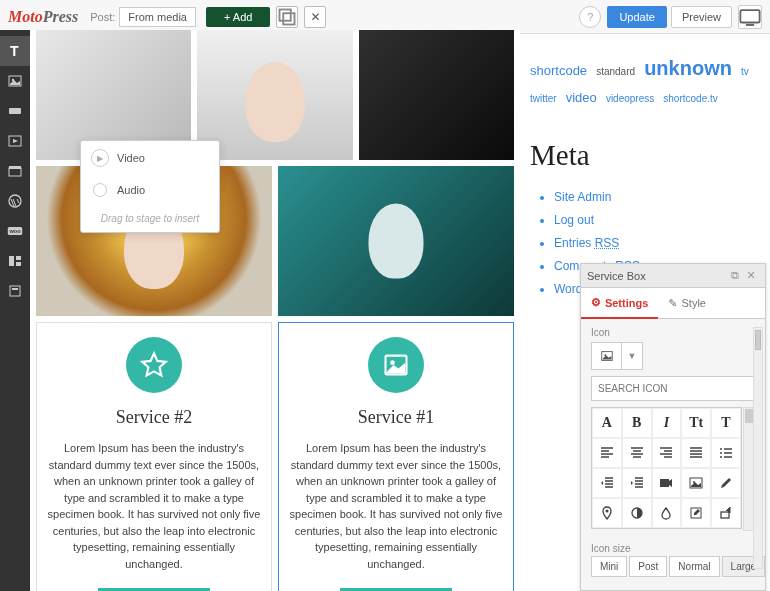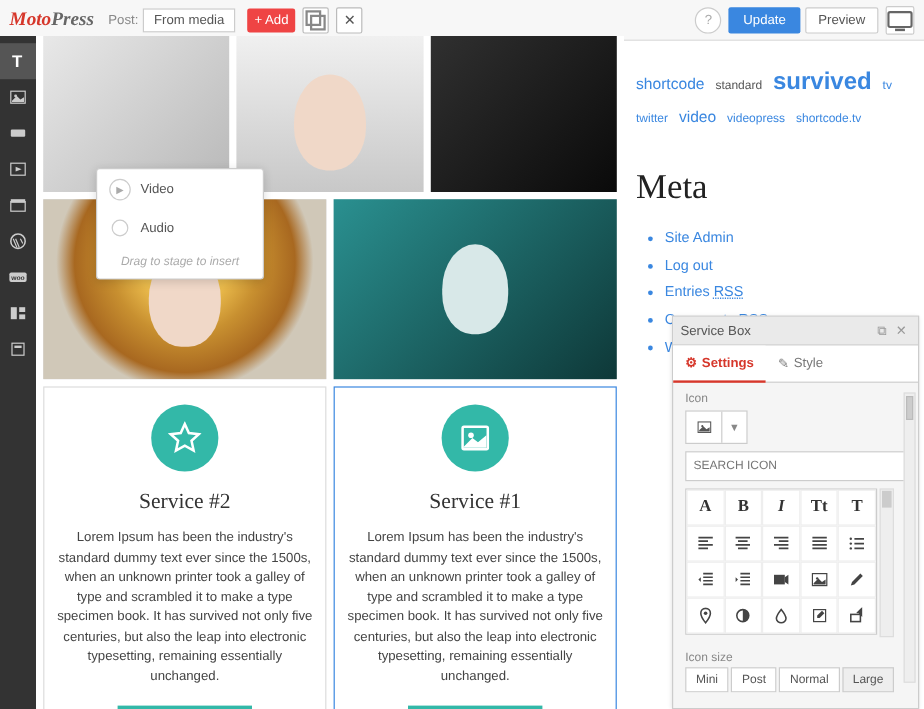--- a/index.html
+++ b/index.html
@@ -2,21 +2,21 @@
 <html><head>
 <meta charset="utf-8">
 <style>
 *{box-sizing:border-box;margin:0;padding:0}
 body{font-family:Arial,Helvetica,sans-serif;font-size:12px;color:#333;background:#fff;width:770px;height:591px;overflow:hidden;position:relative}
 .topbar{height:34px;background:#f7f7f7;border-bottom:1px solid #ddd;display:flex;align-items:center;padding:0 8px}
 .logo{font-family:Georgia,serif;font-style:italic;font-weight:bold;font-size:16px;color:#d6372b;margin-right:12px}
 .logo .press{color:#666}
 .postlbl{color:#888;font-size:11px}
 .posttitle{background:#fff;border:1px solid #ccc;padding:3px 8px;font-size:11px;margin-left:4px;color:#555}
-.addbtn{background:#ef4444;color:#fff;border:none;padding:4px 6px;font-size:11px;border-radius:2px;margin-left:10px;cursor:pointer}
+.addbtn{background:#14532d;color:#fff;border:none;padding:4px 18px;font-size:11px;border-radius:2px;margin-left:10px;cursor:pointer}
 .sqbtn{width:22px;height:22px;border:1px solid #bbb;background:#fff;margin-left:6px;display:flex;align-items:center;justify-content:center;cursor:pointer;border-radius:2px;color:#555}
 .spacer{flex:1}
 .helpbtn{width:22px;height:22px;border:1px solid #ccc;border-radius:11px;background:#fff;color:#aaa;font-size:11px;display:flex;align-items:center;justify-content:center;margin-right:6px;cursor:pointer}
 .updatebtn{background:#3a87e0;color:#fff;border:none;padding:5px 12px;font-size:11px;border-radius:2px;cursor:pointer;margin-right:4px}
 .previewbtn{background:#fff;border:1px solid #ccc;padding:4px 10px;font-size:11px;border-radius:2px;cursor:pointer;color:#555;margin-right:6px}
 .devicebtn{width:24px;height:24px;border:1px solid #ccc;background:#fff;display:flex;align-items:center;justify-content:center;cursor:pointer;border-radius:2px;color:#666}
 
 .leftrail{position:absolute;left:0;top:30px;width:30px;height:561px;background:#333;display:flex;flex-direction:column;align-items:center;padding-top:6px}
 .railicon{width:30px;height:30px;color:#ccc;display:flex;align-items:center;justify-content:center;font-size:14px;cursor:pointer}
 .railicon.active{background:#555}
@@ -54,21 +54,21 @@
 .tagcloud span{margin-right:6px;cursor:pointer}
 .t-sm{font-size:10px}
 .t-md{font-size:13px}
 .t-lg{font-size:20px;font-weight:bold}
 .t-normal{color:#555}
 .metatitle{font-family:Georgia,serif;font-size:29px;color:#222;margin-bottom:14px}
 .metalist{list-style:disc;padding-left:24px;font-size:12px;color:#3a87e0;line-height:1.9}
 .metalist li{cursor:pointer}
 .dotted{text-decoration-style:dotted;text-decoration-line:underline}
 
-.panel{position:absolute;right:4px;bottom:0;width:206px;height:328px;background:#f5f5f5;border:1px solid #ccc;box-shadow:0 1px 4px rgba(0,0,0,.15);z-index:10}
+.panel{position:absolute;right:4px;bottom:0;width:186px;height:328px;background:#f5f5f5;border:1px solid #ccc;box-shadow:0 1px 4px rgba(0,0,0,.15);z-index:10}
 .panelhead{height:24px;background:#eaeaea;border-bottom:1px solid #ccc;display:flex;align-items:center;padding:0 6px;font-size:11px;color:#555}
 .panelhead .ph-spacer{flex:1}
 .panelhead .ph-icon{width:16px;color:#999;text-align:center;cursor:pointer}
 .ptabs{display:flex;background:#fff;border-bottom:1px solid #ccc;font-size:11px}
 .ptab{padding:8px 10px;color:#777;cursor:pointer;display:flex;align-items:center;gap:4px}
 .ptab.active{color:#d6372b;font-weight:bold;border-bottom:2px solid #d6372b;margin-bottom:-1px;background:#fff}
 .pbody{padding:8px 10px;height:258px;overflow:hidden;position:relative}
 .picklabel{font-size:10px;color:#888;margin-bottom:4px}
 .picker{display:inline-flex;border:1px solid #ccc;background:#fff;margin-bottom:6px}
 .pickleft{width:30px;height:26px;display:flex;align-items:center;justify-content:center;border-right:1px solid #ccc}
@@ -223,21 +223,21 @@
       <span>Audio</span>
     </div>
     <div class="pophint">Drag to stage to insert</div>
   </div>
 </div>
 
 <div class="rightcol">
   <div class="tagcloud">
     <span class="t-md">shortcode</span>
     <span class="t-sm t-normal">standard</span>
-    <span class="t-lg">survived</span>
+    <span class="t-lg">unknown</span>
     <span class="t-sm">tv</span><br>
     <span class="t-sm">twitter</span>
     <span class="t-md">video</span>
     <span class="t-sm">videopress</span>
     <span class="t-sm">shortcode.tv</span>
   </div>
   <div class="metatitle">Meta</div>
   <ul class="metalist">
     <li>Site Admin</li>
     <li>Log out</li>

